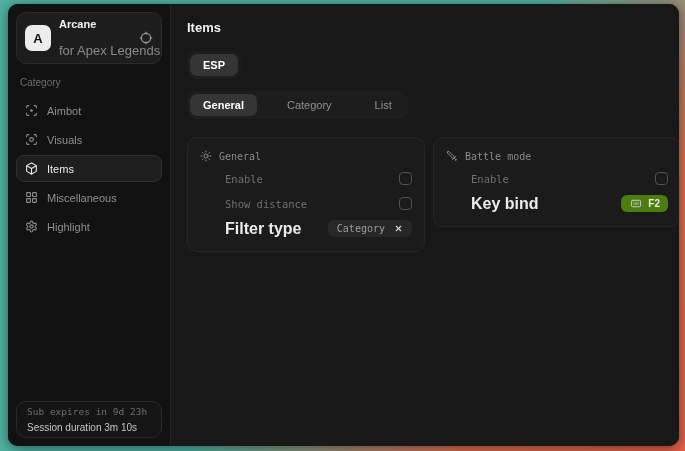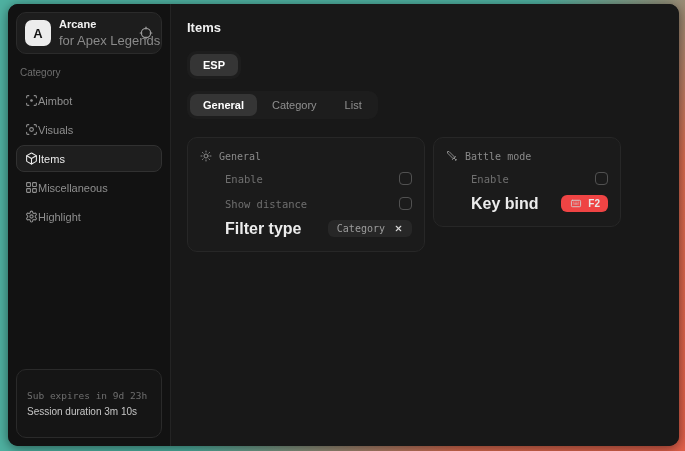--- a/index.html
+++ b/index.html
@@ -4,54 +4,54 @@
 <style>
   * { margin:0; padding:0; box-sizing:border-box; }
   html,body { width:685px; height:451px; overflow:hidden; background:#111; font-family:"Liberation Sans", sans-serif; }
   .backdrop { position:absolute; inset:0; background:linear-gradient(128deg, #4fb1a1 0%, #4fb1a1 52%, #d96c50 78%, #e2604a 100%); }
   .window { position:absolute; left:8px; top:4px; right:6px; bottom:5px; background:#161616; border-radius:10px; display:flex; overflow:hidden; box-shadow:0 2px 12px rgba(0,0,0,.5); }
 
   
   .sidebar { width:163px; background:#121212; border-right:1px solid #242424; display:flex; flex-direction:column; padding:8px; }
   .app-card { display:flex; align-items:center; gap:8px; background:#1d1d1d; border:1px solid #2b2b2b; border-radius:10px; padding:5px 8px; }
   .logo { width:26px; height:26px; background:#ececec; border-radius:7px; color:#141414; font-weight:bold; font-size:13px; display:flex; align-items:center; justify-content:center; flex:none; }
-  .app-meta { display:flex; flex-direction:column; gap:3px; min-width:0; }
+  .app-meta { display:flex; flex-direction:column; gap:13px; min-width:0; }
   .app-name { font-size:11px; font-weight:700; color:#f2f2f2; }
   .app-sub { font-size:13px; color:#8a8a8a; white-space:nowrap; }
   .app-card .icon-btn { margin-left:auto; color:#9a9a9a; display:flex; cursor:pointer; }
   .section-label { font-size:10px; color:#6e6e6e; margin:13px 4px 9px; }
   .nav { display:flex; flex-direction:column; gap:2px; }
-  .nav-item { display:flex; align-items:center; height:27px; padding:0 8px; border-radius:8px; color:#8f8f8f; font-size:11px; cursor:pointer; border:1px solid transparent; }
+  .nav-item { display:flex; align-items:center; gap:9px; height:27px; padding:0 8px; border-radius:8px; color:#8f8f8f; font-size:11px; cursor:pointer; border:1px solid transparent; }
   .nav-item.selected { background:#1e1e1e; border-color:#313131; color:#eaeaea; }
   .nav-item svg { flex:none; }
-  .sub-card { margin-top:auto; border:1px solid #2a2a2a; background:#151515; border-radius:10px; padding:20px 10px; display:flex; flex-direction:column; gap:5px; }
+  .sub-card { margin-top:auto; border:1px solid #2a2a2a; background:#151515; border-radius:10px; padding:4px 10px; display:flex; flex-direction:column; gap:5px; }
   .sub-line1 { font-family:"DejaVu Sans Mono", monospace; font-size:9.5px; color:#6f6f6f; }
   .sub-line2 { font-size:10px; color:#c6c6c6; }
 
   
   .main { flex:1; background:#181818; padding:14px 16px; }
   .page-title { font-size:13px; font-weight:700; color:#f0f0f0; margin:2px 0 16px; }
-  .tab-group { display:inline-flex; background:#1d1d1d; border-radius:9px; padding:3px; gap:2px; margin-bottom:12px; }
+  .tab-group { display:inline-flex; background:#1d1d1d; border-radius:9px; padding:3px; gap:17px; margin-bottom:12px; }
   .tab-row { display:block; }
   .tab { padding:5px 13px; border-radius:7px; font-size:11px; color:#8f8f8f; cursor:pointer; white-space:nowrap; }
   .tab.selected { background:#353535; color:#ffffff; font-weight:600; }
 
   .panels { display:flex; gap:8px; align-items:flex-start; margin-top:6px; }
   .panel { background:#1b1b1b; border:1px solid #272727; border-radius:10px; padding:9px 12px 10px; }
   .panel-1 { width:238px; }
-  .panel-2 { width:188px; }
+  .panel-2 { width:248px; }
   .panel-header { display:flex; align-items:center; gap:7px; color:#8a8a8a; font-family:"DejaVu Sans Mono", monospace; font-size:10px; margin:3px 0 4px; }
   .row { display:flex; justify-content:space-between; align-items:center; min-height:25px;margin-left:25px; }
   .row .label-dim { font-family:"DejaVu Sans Mono", monospace; font-size:10.5px; color:#6f6f6f; }
   .row .label-bright { font-size:16px; font-weight:600; color:#ececec; }
   .checkbox { width:13px; height:13px; border:1.5px solid #515151; border-radius:4px; background:transparent; cursor:pointer; flex:none; }
   .select-pill { display:flex; align-items:center; gap:9px; background:#272727; border-radius:6px; padding:3px 9px; cursor:pointer; }
   .select-pill .value { font-family:"DejaVu Sans Mono", monospace; font-size:10px; color:#9c9c9c; }
   .select-pill .x { color:#d6d6d6; display:flex; }
-  .keybind { display:flex; align-items:flex-start; gap:5px; background:#ef4444; border-radius:6px; padding:3px 8px; cursor:pointer; }
+  .keybind { display:flex; align-items:flex-start; gap:5px; background:#4d7c0f; border-radius:6px; padding:3px 8px; cursor:pointer; }
   .keybind .key { font-size:10px; font-weight:600; color:#e8e8e8; }
   .keybind svg { color:#cfcfcf; }
 </style>
 </head>
 <body>
 
 <div class="backdrop"></div>
 
 <div class="window">
 

